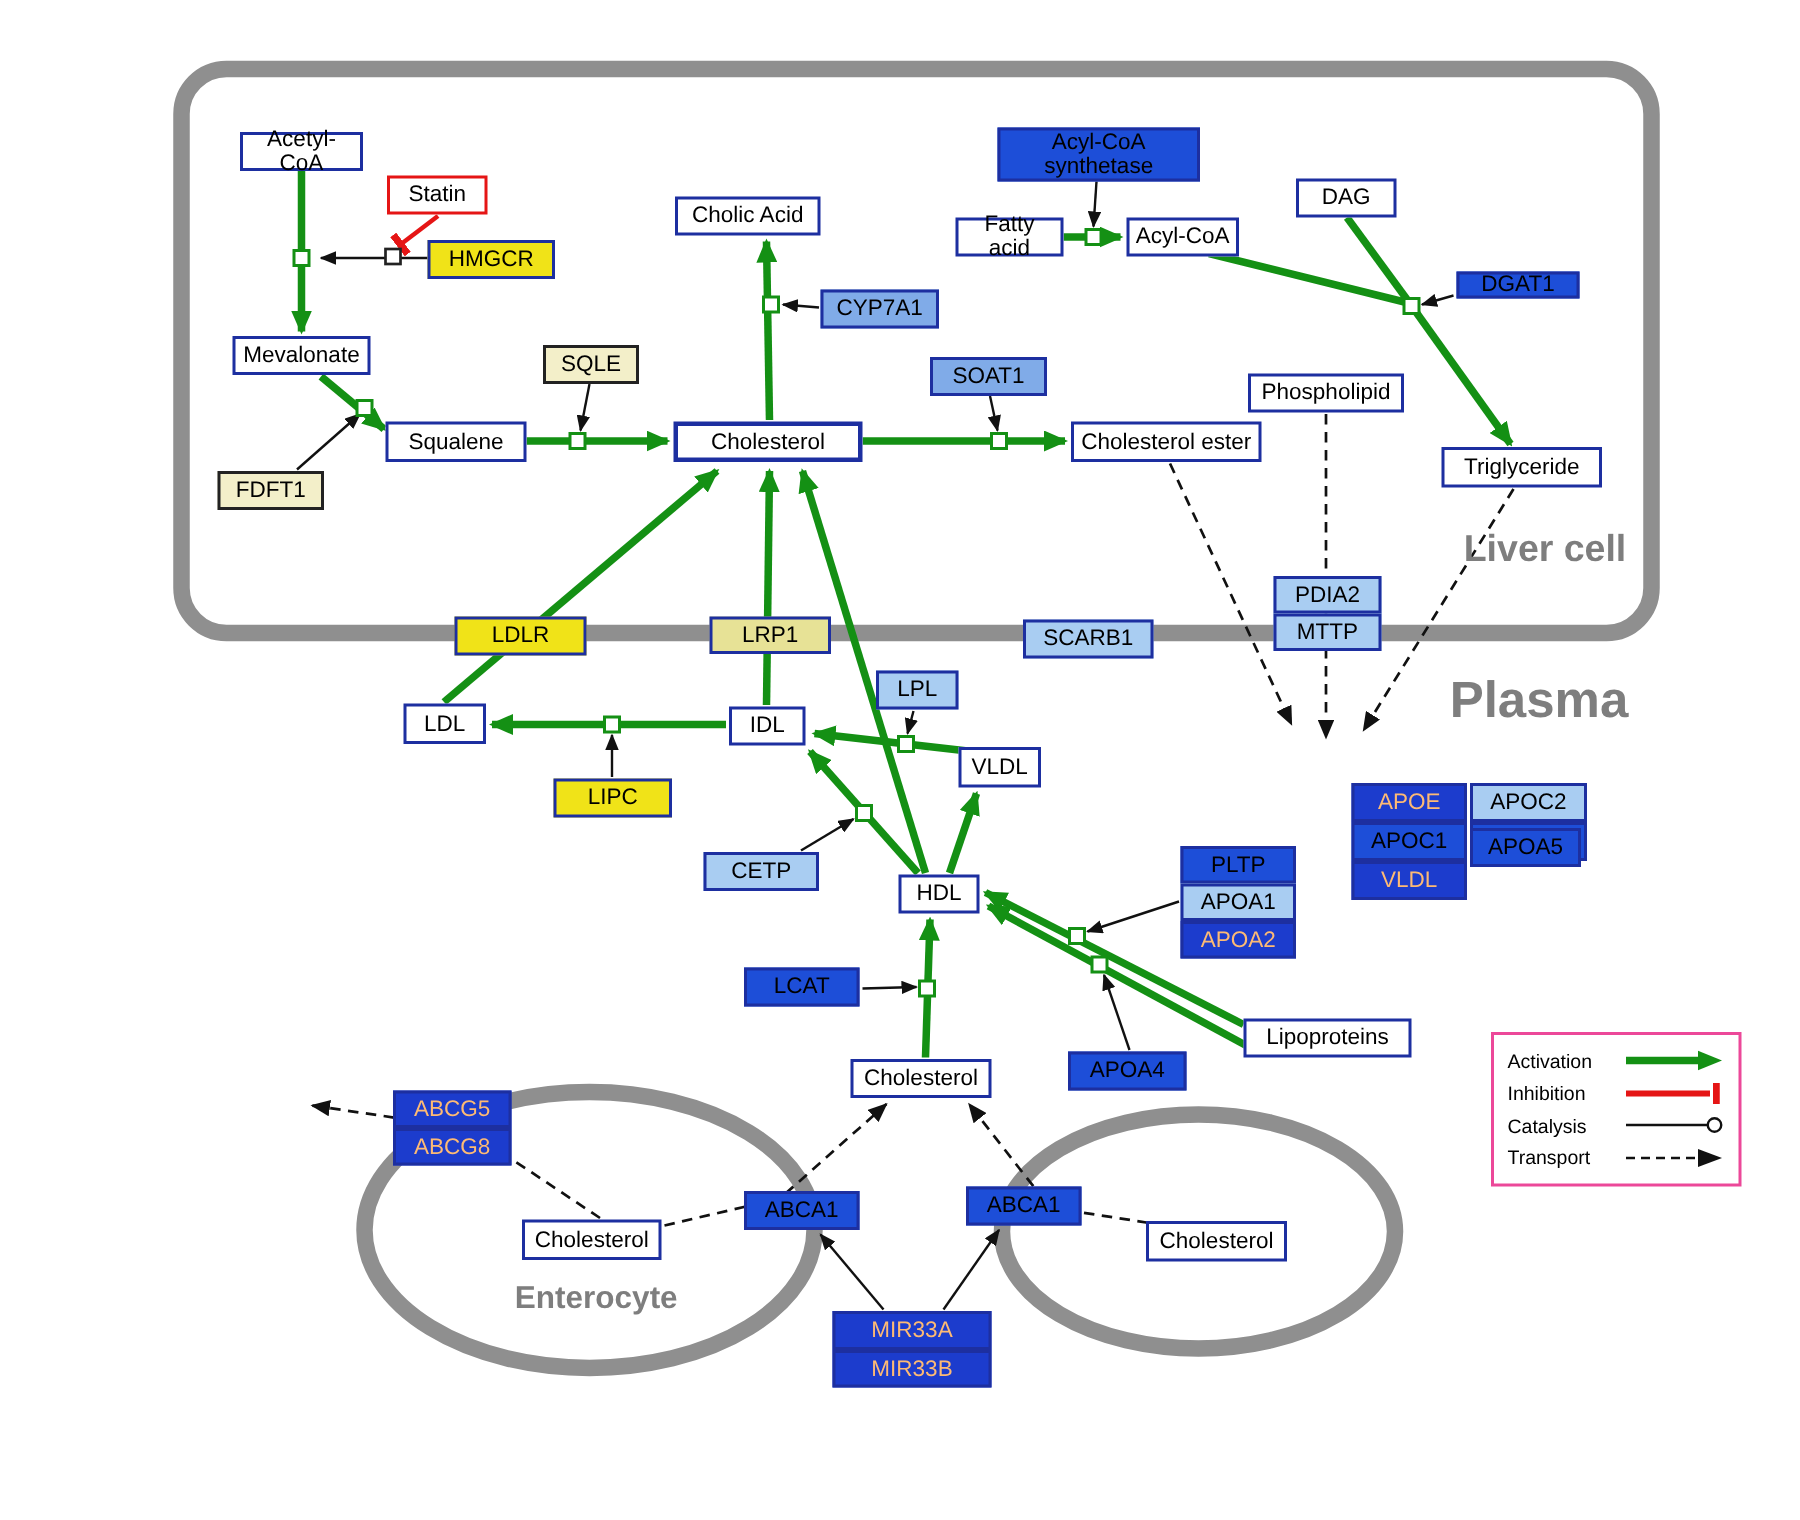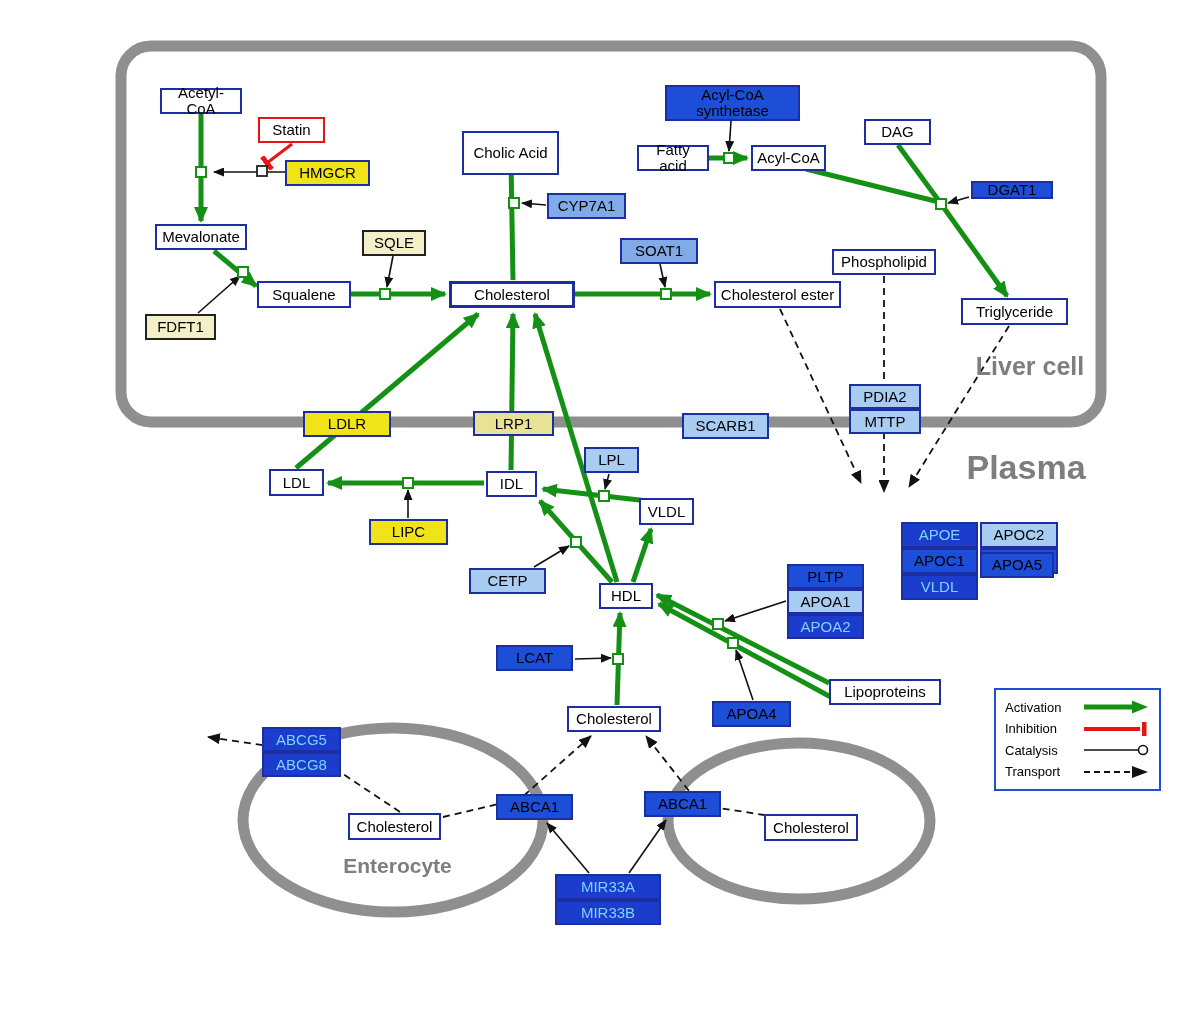--- a/index.html
+++ b/index.html
@@ -8,25 +8,25 @@
   svg.layer{position:absolute;left:0;top:0;}
   .node{position:absolute;box-sizing:border-box;display:flex;align-items:center;justify-content:center;
         text-align:center;background:#fff;border:2px solid #1d2fa0;font-size:15px;line-height:1.05;
         color:#000;padding:0 2px;}
   .yellow{background:#f0e318;}
   .khaki{background:#e7e296;}
   .cream{background:#f3efc9;border-color:#222;}
   .b1{background:#a9cdf2;}
   .b2{background:#80abe8;}
   .b3{background:#1d4ed8;}
-  .b4{background:#1c3ccd;color:#7dd3fc;}
+  .b4{background:#1c3ccd;color:#fdba74;}
   .statin{border-color:#e51515;}
   .thick{border-width:3px;}
   .comp-label{position:absolute;font-weight:bold;color:#7e7e7e;text-align:center;}
-  .legend{position:absolute;box-sizing:border-box;border:2px solid #1d4ed8;background:#fff;
+  .legend{position:absolute;box-sizing:border-box;border:2px solid #ec4899;background:#fff;
           padding:7px 9px;display:flex;flex-direction:column;justify-content:space-between;}
   .lrow{display:flex;align-items:center;justify-content:space-between;height:20px;}
   .lrow span{font-size:13px;color:#000;}
 </style>
 </head>
 <body>
 
 <div class="canvas">
 
   <svg class="layer" width="1200" height="1013">
@@ -123,21 +123,21 @@
   </svg>
 
   <div class="node" style="left:160px;top:88px;width:82px;height:26px">Acetyl-CoA</div>
   <div class="node statin" style="left:258px;top:117px;width:67px;height:26px">Statin</div>
   <div class="node yellow" style="left:285px;top:160px;width:85px;height:26px">HMGCR</div>
   <div class="node" style="left:155px;top:224px;width:92px;height:26px">Mevalonate</div>
   <div class="node cream" style="left:362px;top:230px;width:64px;height:26px">SQLE</div>
   <div class="node cream" style="left:145px;top:314px;width:71px;height:26px">FDFT1</div>
   <div class="node" style="left:257px;top:281px;width:94px;height:27px">Squalene</div>
   <div class="node thick" style="left:449px;top:281px;width:126px;height:27px">Cholesterol</div>
-  <div class="node" style="left:462px;top:131px;width:97px;height:44px">Cholic Acid</div>
+  <div class="node" style="left:450px;top:131px;width:97px;height:26px">Cholic Acid</div>
   <div class="node b2" style="left:547px;top:193px;width:79px;height:26px">CYP7A1</div>
   <div class="node b2" style="left:620px;top:238px;width:78px;height:26px">SOAT1</div>
   <div class="node" style="left:714px;top:281px;width:127px;height:27px">Cholesterol ester</div>
   <div class="node b3" style="left:665px;top:85px;width:135px;height:36px">Acyl-CoA synthetase</div>
   <div class="node" style="left:637px;top:145px;width:72px;height:26px">Fatty acid</div>
   <div class="node" style="left:751px;top:145px;width:75px;height:26px">Acyl-CoA</div>
   <div class="node" style="left:864px;top:119px;width:67px;height:26px">DAG</div>
   <div class="node b3" style="left:971px;top:181px;width:82px;height:18px">DGAT1</div>
   <div class="node" style="left:832px;top:249px;width:104px;height:26px">Phospholipid</div>
   <div class="node" style="left:961px;top:298px;width:107px;height:27px">Triglyceride</div>

